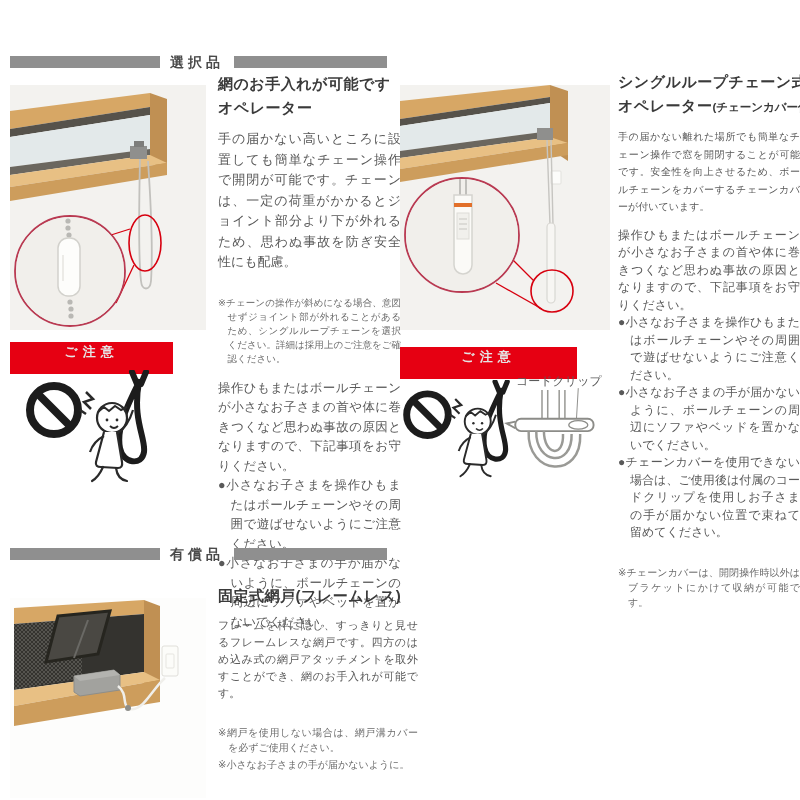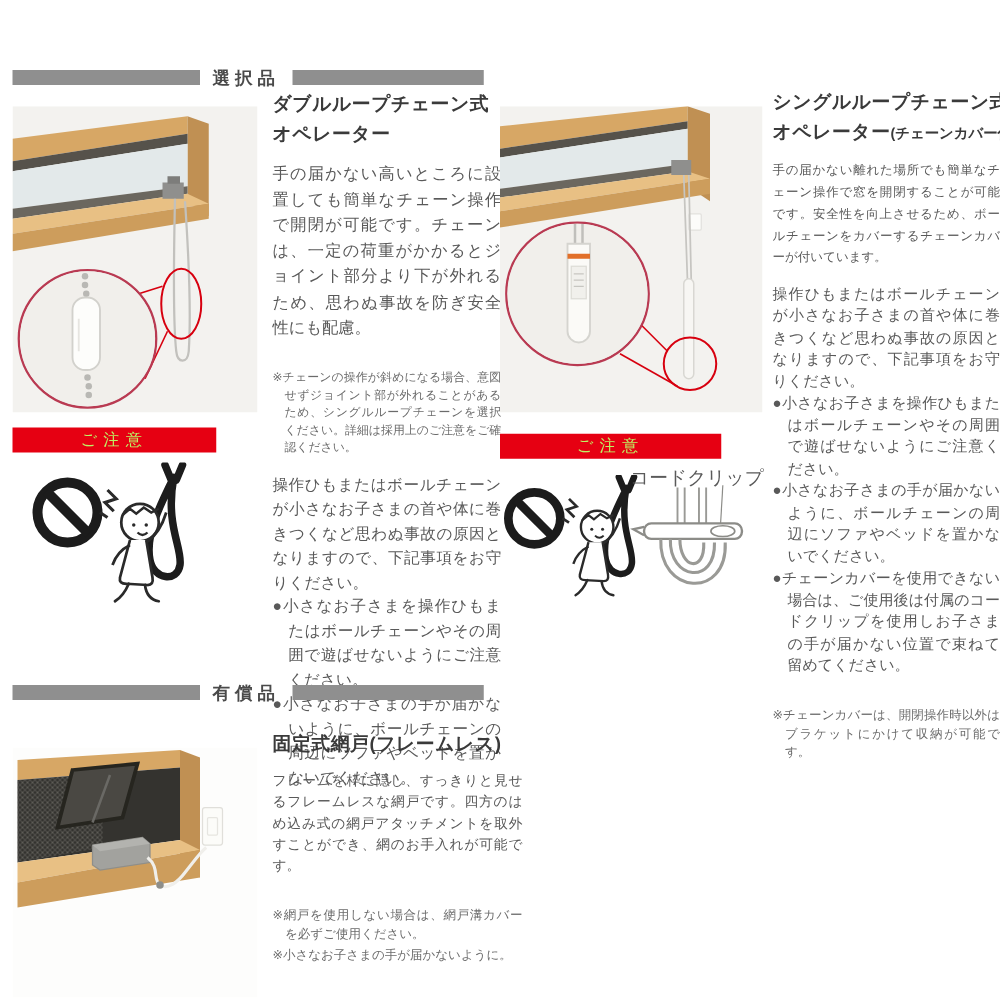--- a/index.html
+++ b/index.html
@@ -15,24 +15,24 @@
   .body-text{font-size:13px;line-height:20.5px;color:#595959;margin-top:9px;text-align:justify;}
   .body-text.sm{font-size:10px;line-height:17.5px;}
   .body-text.xs{font-size:11px;line-height:17px;}
   .note-text{font-size:9.5px;line-height:14px;color:#6b6b6b;margin-top:23px;padding-left:1em;text-indent:-1em;text-align:justify;}
   .note-text.md{font-size:10px;line-height:15px;}
   .intro-text{font-size:12.5px;line-height:19.5px;color:#595959;margin-top:13px;text-align:justify;}
   .intro-text.sm{font-size:12px;line-height:17.5px;margin-top:11px;}
   .bullet{font-size:12.5px;line-height:19.5px;color:#595959;padding-left:1em;text-indent:-1em;text-align:justify;}
   .bullet.sm{font-size:12px;line-height:17.5px;}
   
-  .caution-banner{position:absolute;height:20px;background:#e60012;color:#bef264;font-size:13px;font-weight:normal;
+  .caution-banner{position:absolute;height:32px;background:#e60012;color:#e5e5e5;font-size:13px;font-weight:bold;
                   text-align:center;line-height:20px;letter-spacing:5px;}
   .illus{position:absolute;}
-  .cordclip-label{position:absolute;font-size:15px;color:#5a5a5a;white-space:nowrap;}
+  .cordclip-label{position:absolute;font-size:12px;color:#5a5a5a;white-space:nowrap;margin-left:12px;}
 </style>
 </head>
 <body>
 
 <div class="page">
 
   <svg width="0" height="0" style="position:absolute" aria-hidden="true">
     <defs>
       <symbol id="sym-child" viewBox="0 0 150 120">
         <circle cx="34" cy="40" r="24" fill="none" stroke="#1c1c1c" stroke-width="8"></circle>
@@ -87,21 +87,21 @@
       <line x1="53" y1="170" x2="53" y2="196" stroke="#e6e5e1" stroke-width="1.5"></line>
       <g fill="#b9b8b4">
         <circle cx="60" cy="217" r="2.6"></circle>
           <circle cx="61" cy="224" r="2.6"></circle>
           <circle cx="61" cy="231" r="2.6"></circle>
       </g>
     </g>
   </svg>
 
   <div class="col" style="left:218px;top:72px;width:183px;">
-    <div class="title-line">ダブルループチェーン式</div>
+    <div class="title-line">網のお手入れが可能です</div>
     <div class="title-line">オペレーター</div>
     <div class="body-text">手の届かない高いところに設置しても簡単なチェーン操作で開閉が可能です。チェーンは、一定の荷重がかかるとジョイント部分より下が外れるため、思わぬ事故を防ぎ安全性にも配慮。</div>
     <div class="note-text">※チェーンの操作が斜めになる場合、意図せずジョイント部が外れることがあるため、シングルループチェーンを選択ください。詳細は採用上のご注意をご確認ください。</div>
     <div class="intro-text">操作ひもまたはボールチェーンが小さなお子さまの首や体に巻きつくなど思わぬ事故の原因となりますので、下記事項をお守りください。</div>
     <div class="bullet">●小さなお子さまを操作ひもまたはボールチェーンやその周囲で遊ばせないようにご注意ください。</div>
     <div class="bullet">●小さなお子さまの手が届かないように、ボールチェーンの周辺にソファやベッドを置かないでください。</div>
   </div>
 
   <div class="caution-banner" style="left:10px;top:342px;width:163px;">ご注意</div>
   <svg class="illus" style="left:20px;top:370px;" width="150" height="120">

